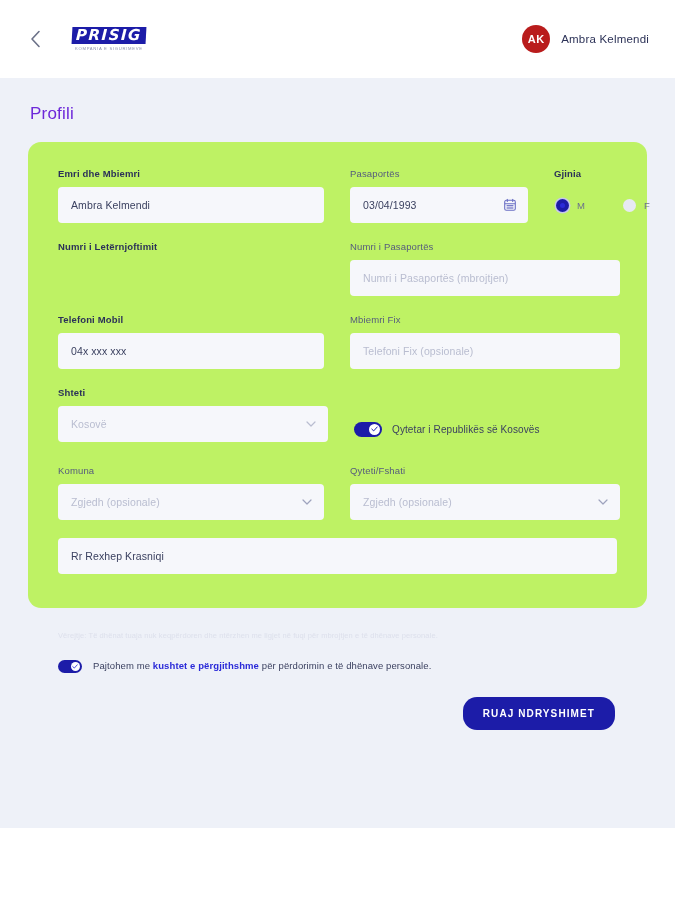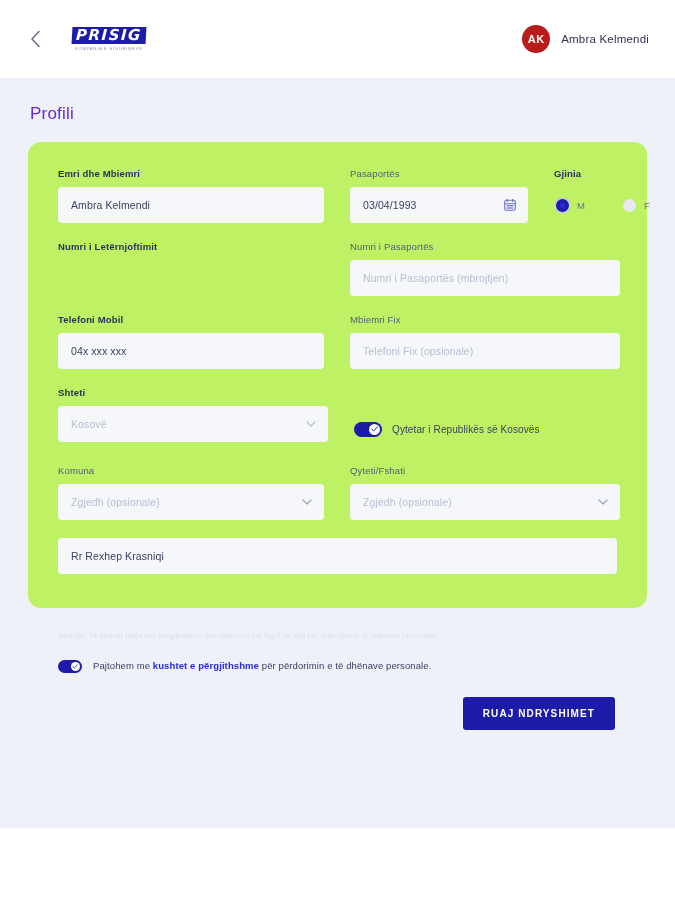--- a/index.html
+++ b/index.html
@@ -119,21 +119,21 @@
     width:24px; height:13px; border-radius:7px; background:#1c1ca8;
     display:flex; align-items:center; justify-content:flex-end;
     padding: 0 2px; flex:0 0 24px;
   }
   .toggle-sm .knob { width:9.5px;height:9.5px;border-radius:50%;background:#fff;
     display:flex;align-items:center;justify-content:center; }
   .consent-txt { font-size:9.5px; color:#3b4160; letter-spacing:0.1px; }
   .consent-link { color:#2a2ad8; font-weight:bold; }
   .btn-row { display:flex; justify-content:flex-end; margin-top:24px; padding-right:2px;}
   .btn-save {
-    background:#1c1ca8; color:#ffffff; border:none; border-radius:3px;
+    background:#1c1ca8; color:#ffffff; border:none; border-radius:14px;
     font-family:"Liberation Sans", sans-serif;
     font-size:10px; font-weight:bold; letter-spacing:1.1px;
     padding: 11px 20px; cursor:pointer;
   }
   .tail { flex: 1 1 auto; background:#eef1f8; }
   .bottom-white { height:72px; background:#ffffff; flex:0 0 72px; }
 </style>
 </head>
 <body>
 

